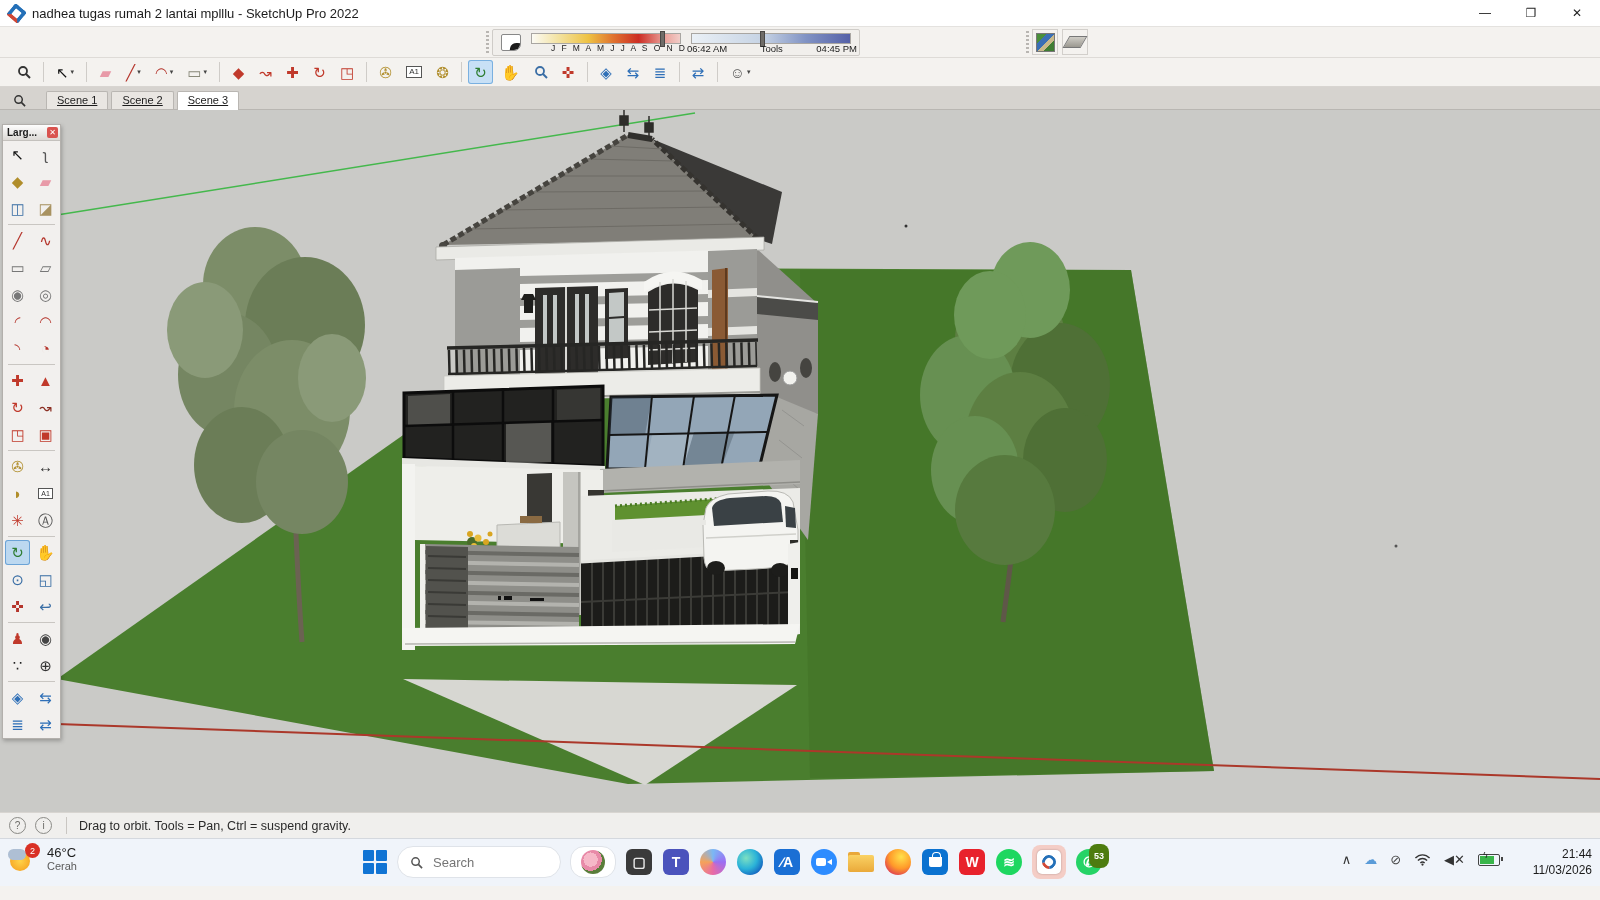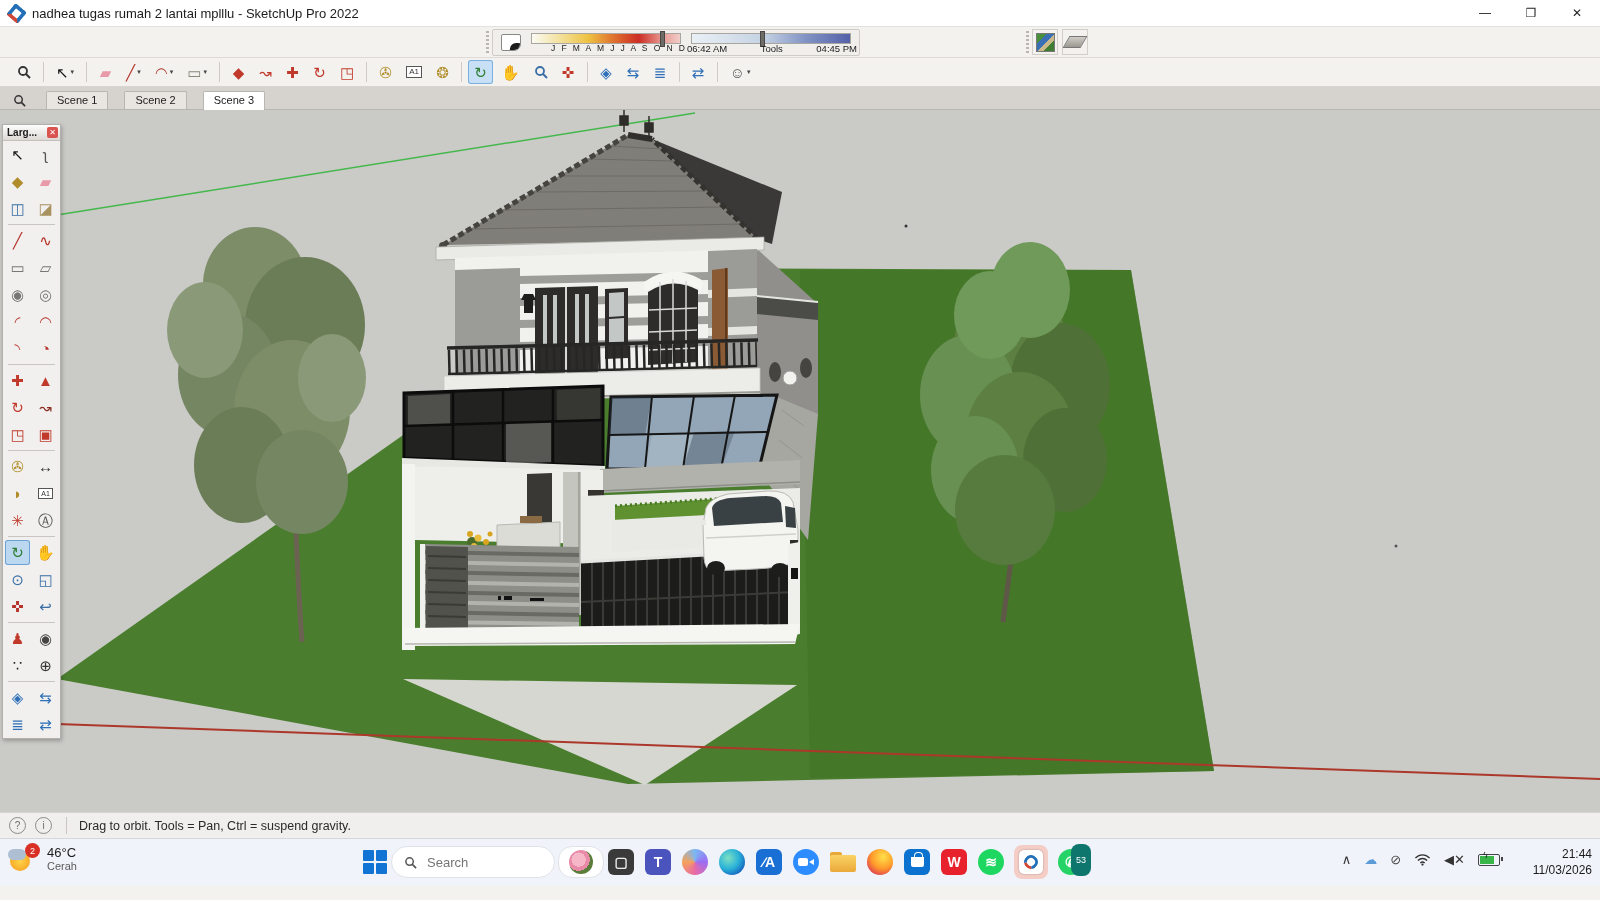--- a/index.html
+++ b/index.html
@@ -39,21 +39,21 @@
   .tb-btn{height:24px;min-width:25px;display:flex;align-items:center;justify-content:center;margin:0 1px;border-radius:3px;position:relative;}
   .tb-btn.active{background:#c8e0f6;box-shadow:inset 0 0 0 1px #7ab0e0;}
   .tb-glyph{font-size:15px;line-height:1;}
   .tb-glyph.boxed{font-size:8px;border:1px solid #555;padding:1px 2px;background:#fff;}
   .tb-caret{font-size:7px;color:#444;margin-left:2px;}
   .tb-div{width:1px;height:20px;background:#cfccc8;margin:0 5px;}
   .mini-mag{display:block;}
   
   .scene-tabs{height:22px;background:#d6d3cf;display:flex;align-items:flex-end;padding-left:6px;border-bottom:1px solid #b9b6b2;}
   .tabs-search{width:26px;height:18px;display:flex;align-items:center;justify-content:center;margin-right:14px;}
-  .scene-tab{font-size:11px;color:#1c1c1c;background:#e9e6e2;border:1px solid #b9b6b2;border-bottom:none;padding:2px 10px 3px;margin-right:16px;border-radius:2px 2px 0 0;}
+  .scene-tab{font-size:11px;color:#1c1c1c;background:#e9e6e2;border:1px solid #b9b6b2;border-bottom:none;padding:2px 10px 3px;margin-right:3px;border-radius:2px 2px 0 0;text-decoration:underline;}
   .scene-tab.active{background:#fff;position:relative;top:1px;padding-bottom:4px;}
   
   .viewport{position:relative;width:1600px;height:702px;background:#cacac7;overflow:hidden;}
   .viewport svg{display:block;}
   
   .palette{position:absolute;left:2px;top:14px;width:57px;background:#f2f0ee;border:1px solid #b3b0ac;box-shadow:1px 2px 4px rgba(0,0,0,.25);}
   .palette-title{height:15px;display:flex;align-items:center;background:linear-gradient(#fdfdfd,#dcd9d5);border-bottom:1px solid #c4c1bd;}
   .palette-title .t{font-size:10px;font-weight:bold;color:#1c1c1c;padding-left:4px;flex:1;}
   .palette-close{width:11px;height:11px;background:#d9534f;color:#fff;font-size:8px;display:flex;align-items:center;justify-content:center;margin-right:2px;border-radius:2px;}
   .pal-row{display:flex;justify-content:center;gap:3px;height:27px;align-items:center;}
@@ -71,31 +71,31 @@
   .meas-input{width:238px;height:17px;border:1px solid #b9b6b2;background:#fdfdfc;margin-right:6px;}
   
   .taskbar{position:relative;height:47px;background:#f0f4fa;border-top:1px solid #d4d8de;}
   .weather{position:absolute;left:8px;top:4px;display:flex;align-items:center;gap:7px;}
   .w-ico{position:relative;width:32px;height:32px;}
   .w-sun{position:absolute;left:2px;top:8px;width:20px;height:20px;border-radius:50%;background:radial-gradient(#ffd34a,#f59a1a);}
   .w-cloud{position:absolute;left:0px;top:6px;width:18px;height:11px;border-radius:8px;background:#aebfd4;}
   .w-badge{position:absolute;right:0;top:0;width:15px;height:15px;border-radius:50%;background:#d93025;color:#fff;font-size:9px;display:flex;align-items:center;justify-content:center;}
   .w-temp{font-size:13px;color:#1c1c1c;line-height:1.15;}
   .w-cond{font-size:11px;color:#5a5a5a;}
-  .tb-center{position:absolute;left:362px;top:6px;display:flex;align-items:center;gap:3px;}
+  .tb-center{position:absolute;left:362px;top:6px;display:flex;align-items:center;gap:9px;}
   .start{width:26px;height:26px;display:grid;grid-template-columns:11px 11px;grid-template-rows:11px 11px;gap:2px;place-content:center;}
   .start div{background:#1174d4;border-radius:1px;}
   .search-pill{width:150px;height:30px;background:#fff;border:1px solid #dfe3e9;border-radius:16px;display:flex;align-items:center;padding-left:12px;gap:8px;}
   .search-pill input{border:none;outline:none;font-size:13px;color:#444;width:90px;background:transparent;font-family:inherit;}
   .flower-tile{width:44px;height:30px;background:#fff;border:1px solid #dfe3e9;border-radius:14px;display:flex;align-items:center;justify-content:center;}
   .flower{width:24px;height:24px;border-radius:50%;background:radial-gradient(circle at 40% 40%,#f6b8c8 0 35%,#e88aa8 35% 55%,#5a7d3a 55% 75%,#3f5d2a 75%);}
   .app{position:relative;width:28px;height:28px;display:flex;align-items:center;justify-content:center;}
   .tile{width:26px;height:26px;border-radius:6px;display:flex;align-items:center;justify-content:center;font-weight:bold;font-size:14px;}
   .tile.round{border-radius:50%;}
-  .badge{position:absolute;top:-4px;right:-6px;min-width:16px;height:32px;border-radius:8px;background:#0f766e;color:#fff;font-size:9px;display:flex;align-items:center;justify-content:center;padding:0 2px;}
+  .badge{position:absolute;top:-4px;right:-6px;min-width:16px;height:24px;border-radius:8px;background:#4d7c0f;color:#fff;font-size:9px;display:flex;align-items:center;justify-content:center;padding:0 2px;font-weight:bold;}
   .app.active-app{background:#f4cdc6;border-radius:8px;width:34px;height:34px;}
   .folder{position:relative;width:26px;height:20px;}
   .folder .back{position:absolute;left:0;top:0;width:12px;height:6px;background:#e9a83a;border-radius:2px 2px 0 0;}
   .folder .front{position:absolute;left:0;top:3px;width:26px;height:17px;background:linear-gradient(#fad264,#eaa93a);border-radius:2px;}
   .circle-ico{width:26px;height:26px;border-radius:50%;}
   .copilot-ico{background:conic-gradient(#7ab8f5,#9b6ef3,#e86aa6,#f5a25a,#7ab8f5);}
   .edge-ico{background:radial-gradient(circle at 35% 35%,#7de0c2,#2bb3d8 45%,#1565c0 78%);}
   .firefox-ico{background:radial-gradient(circle at 62% 30%,#ffe14a,#ff9a2a 48%,#e2484e 78%,#b5326e);}
   .store-ico{width:26px;height:26px;border-radius:6px;background:#0b72d0;display:flex;align-items:center;justify-content:center;}
   .store-bag{width:13px;height:10px;background:#fff;border-radius:0 0 2px 2px;position:relative;}

